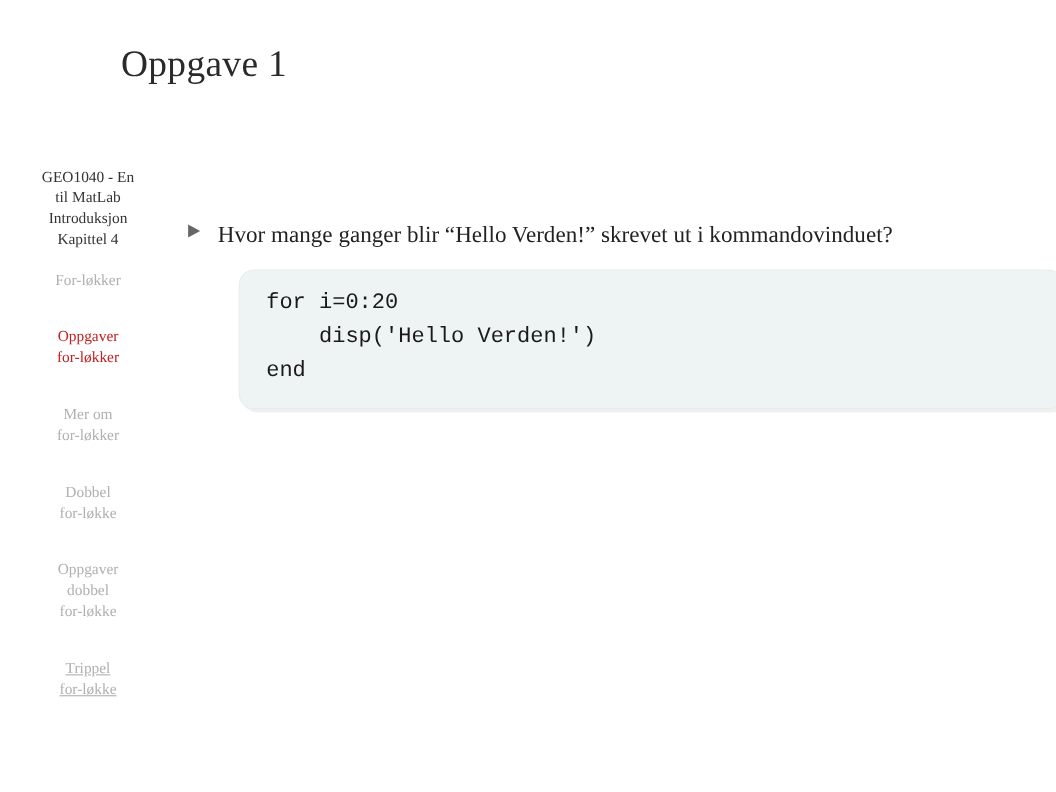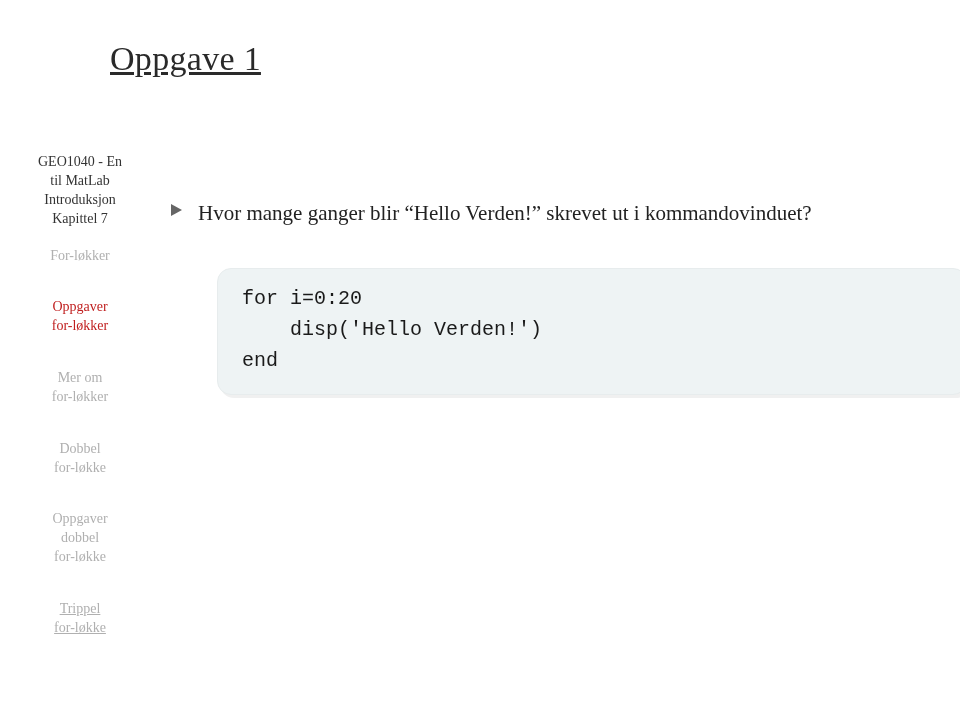--- a/index.html
+++ b/index.html
@@ -38,28 +38,27 @@
     left: 110px;
     top: 40px;
     width: 820px;
   }
   .slide-title {
     font-size: 34px;
     color: #2a2a2a;
     font-weight: 400;
     letter-spacing: 0.3px;
     margin: 0 0 120px 0;
-    text-decoration: underline;
   }
   .bullet-row {
     display: flex;
     align-items: flex-start;
     gap: 14px;
     margin-left: 60px;
-    margin-bottom: 40px;
+    margin-bottom: 17px;
     font-size: 21px;
     color: #222;
   }
   .bullet-glyph {
     color: #666;
     font-size: 18px;
     line-height: 26px;
   }
   .bullet-text {
     max-width: 680px;
@@ -85,21 +84,21 @@
 <body>
 
 <div class="page">
 
   <div class="sidebar">
 
     <div class="sb-block dark">
       <span class="sb-title-line">GEO1040 - En</span>
       <span class="sb-title-line">til MatLab</span>
       <span class="sb-title-line">Introduksjon</span>
-      <span class="sb-title-line">Kapittel 7</span>
+      <span class="sb-title-line">Kapittel 4</span>
     </div>
 
     <div class="sb-block dark">
     </div>
 
     <div class="sb-block gray">
       <span>For-løkker</span>
     </div>
 
     <div class="sb-block active" style="white-space: pre-line;">

